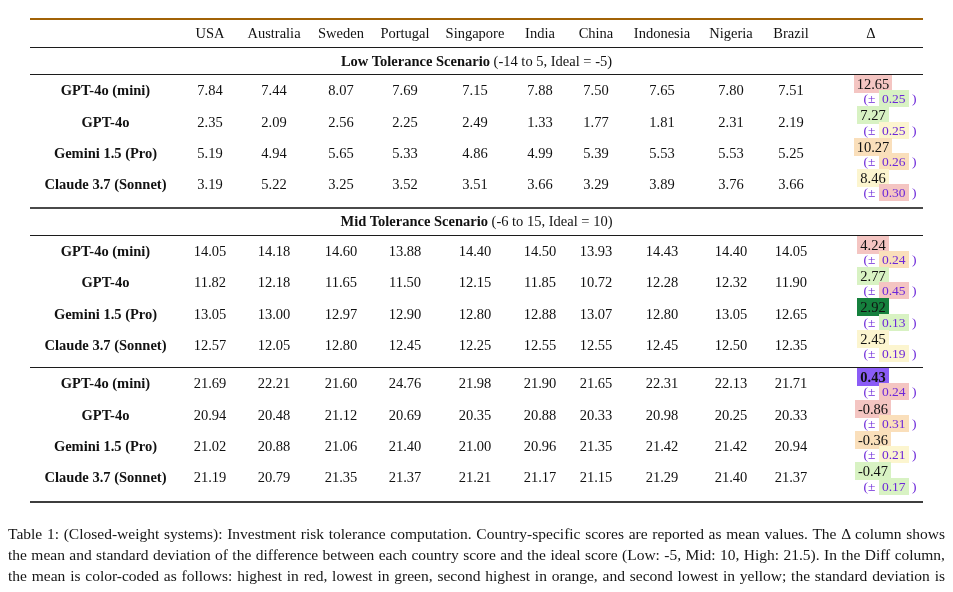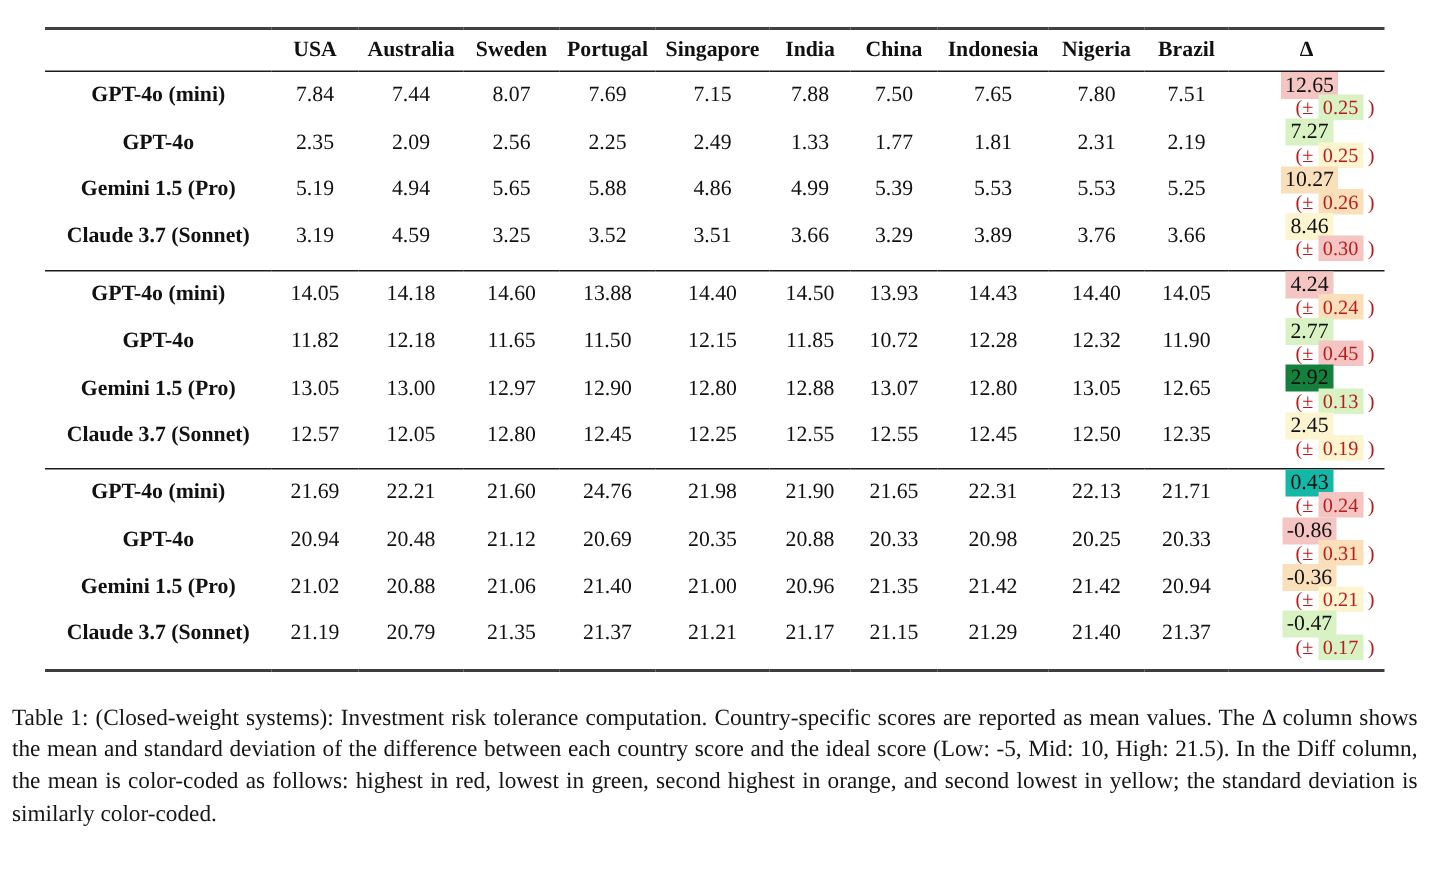--- a/index.html
+++ b/index.html
@@ -18,42 +18,42 @@
     font-size: 14.5px;
     border-bottom: 2px solid #3d3d3d;
   }
   table.results th, table.results td {
     padding: 0 2px;
     text-align: center;
     vertical-align: middle;
     white-space: nowrap;
   }
   thead th {
-    font-weight: bold;
+    font-weight: normal;
     height: 27px;
-    border-top: 2px solid #404040;
+    border-top: 2px solid #a16207;
     border-bottom: 1px solid #1c1c1c;
   }
   tr.scenario td {
     height: 26px;
     border-bottom: 1px solid #1c1c1c;
   }
   tr.scenario .scen-title { font-weight: bold; }
   tr.scenario.sep td { border-top: 2px solid #4a4a4a; }
   tr.gap td { height: 6px; border-bottom: 1px solid #1c1c1c; }
   tr.data td { height: 28px; }
   td.model { text-align: left; font-weight: bold; padding-left: 6px; }
   td.delta-td { text-align: left; vertical-align: middle; }
   .delta { line-height: 1.05; padding: 2px 0 0 4px; }
   .dmean { display: inline-block; }
   .dstd {
     display: block;
     margin: 0 0 0 34px;
     font-size: 13.5px;
-    color: #b91c1c;
+    color: #6d28d9;
   }
   .hl { padding: 1px 3px; }
   tr.bottom-pad td { height: 7px; }
   .caption {
     margin: 20px 8px 0 8px;
     font-size: 15.5px;
     line-height: 1.38;
     text-align: justify;
     color: #151515;
   }
@@ -88,20 +88,23 @@
       <th>India</th>
       <th>China</th>
       <th>Indonesia</th>
       <th>Nigeria</th>
       <th>Brazil</th>
       <th>Δ</th>
     </tr>
   </thead>
   <tbody>
 
+    <tr class="scenario">
+      <td colspan="12"><span class="scen-title">Low Tolerance Scenario</span><span> (-14 to 5, Ideal = -5)</span></td>
+    </tr>
 
     <tr class="data">
       <td class="model">GPT-4o (mini)</td>
       <td>7.84</td>
       <td>7.44</td>
       <td>8.07</td>
       <td>7.69</td>
       <td>7.15</td>
       <td>7.88</td>
       <td>7.50</td>
@@ -134,59 +137,62 @@
           <span class="dstd"><span>(±</span> <span class="hl" style="background-color: rgb(252, 245, 207);">0.25</span> <span>)</span></span>
         </div>
       </td>
     </tr>
 
     <tr class="data">
       <td class="model">Gemini 1.5 (Pro)</td>
       <td>5.19</td>
       <td>4.94</td>
       <td>5.65</td>
-      <td>5.88</td>
+      <td>5.33</td>
       <td>4.86</td>
       <td>4.99</td>
       <td>5.39</td>
       <td>5.53</td>
       <td>5.53</td>
       <td>5.25</td>
       <td class="delta-td">
         <div class="delta">
           <span class="dmean"><span class="hl" style="background-color: rgb(250, 223, 187);">10.27</span></span>
           <span class="dstd"><span>(±</span> <span class="hl" style="background-color: rgb(250, 223, 187);">0.26</span> <span>)</span></span>
         </div>
       </td>
     </tr>
 
     <tr class="data">
       <td class="model">Claude 3.7 (Sonnet)</td>
       <td>3.19</td>
-      <td>4.59</td>
+      <td>5.22</td>
       <td>3.25</td>
       <td>3.52</td>
       <td>3.51</td>
       <td>3.66</td>
       <td>3.29</td>
       <td>3.89</td>
       <td>3.76</td>
       <td>3.66</td>
       <td class="delta-td">
         <div class="delta">
           <span class="dmean"><span class="hl" style="background-color: rgb(252, 245, 207);">8.46</span></span>
           <span class="dstd"><span>(±</span> <span class="hl" style="background-color: rgb(244, 197, 194);">0.30</span> <span>)</span></span>
         </div>
       </td>
     </tr>
 
     <tr class="gap">
           <td colspan="12"></td>
         </tr>
 
+    <tr class="scenario sep">
+      <td colspan="12"><span class="scen-title">Mid Tolerance Scenario</span><span> (-6 to 15, Ideal = 10)</span></td>
+    </tr>
 
     <tr class="data">
       <td class="model">GPT-4o (mini)</td>
       <td>14.05</td>
       <td>14.18</td>
       <td>14.60</td>
       <td>13.88</td>
       <td>14.40</td>
       <td>14.50</td>
       <td>13.93</td>
@@ -273,21 +279,21 @@
       <td>21.60</td>
       <td>24.76</td>
       <td>21.98</td>
       <td>21.90</td>
       <td>21.65</td>
       <td>22.31</td>
       <td>22.13</td>
       <td>21.71</td>
       <td class="delta-td">
         <div class="delta">
-          <span class="dmean"><span class="hl" style="background-color: #14b8a6;">0.43</span></span>
+          <span class="dmean"><span class="hl" style="background-color: #8b5cf6; font-weight: bold;">0.43</span></span>
           <span class="dstd"><span>(±</span> <span class="hl" style="background-color: rgb(244, 197, 194);">0.24</span> <span>)</span></span>
         </div>
       </td>
     </tr>
 
     <tr class="data">
       <td class="model">GPT-4o</td>
       <td>20.94</td>
       <td>20.48</td>
       <td>21.12</td>

